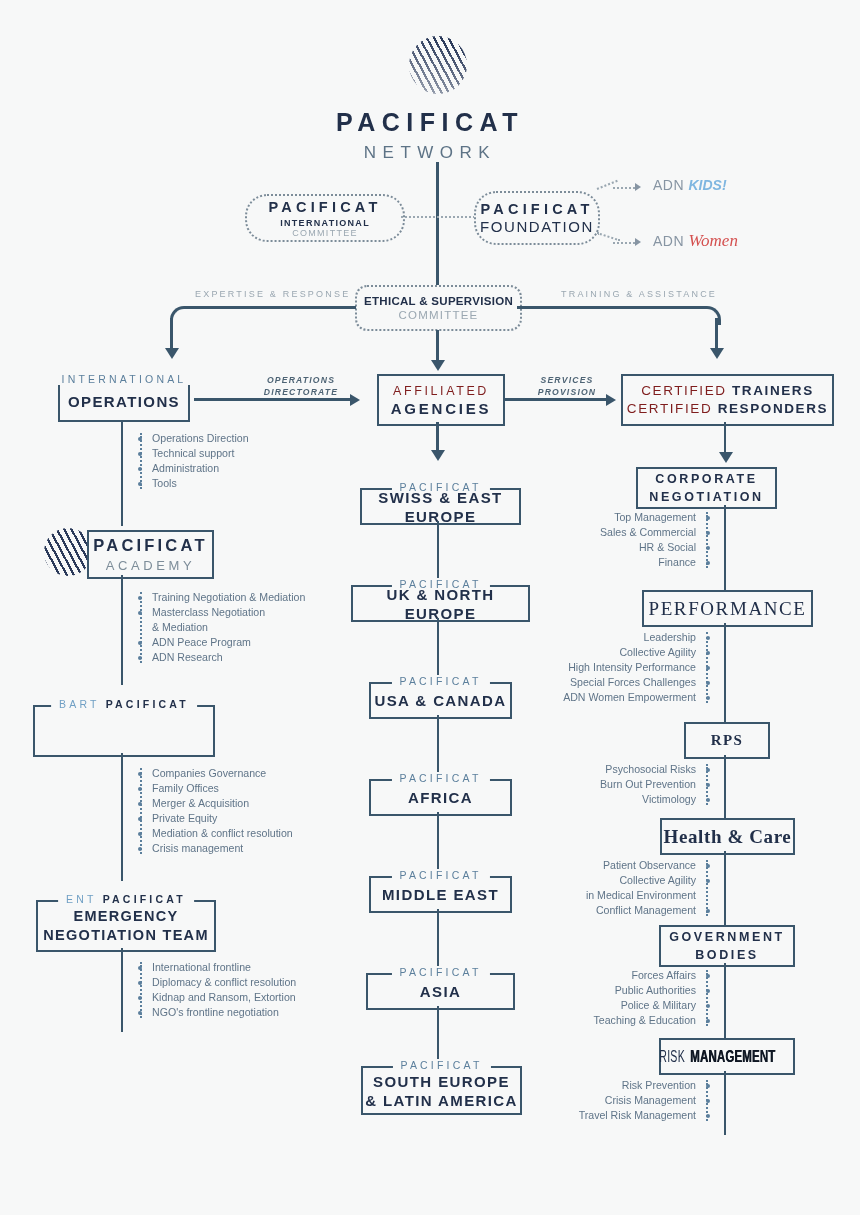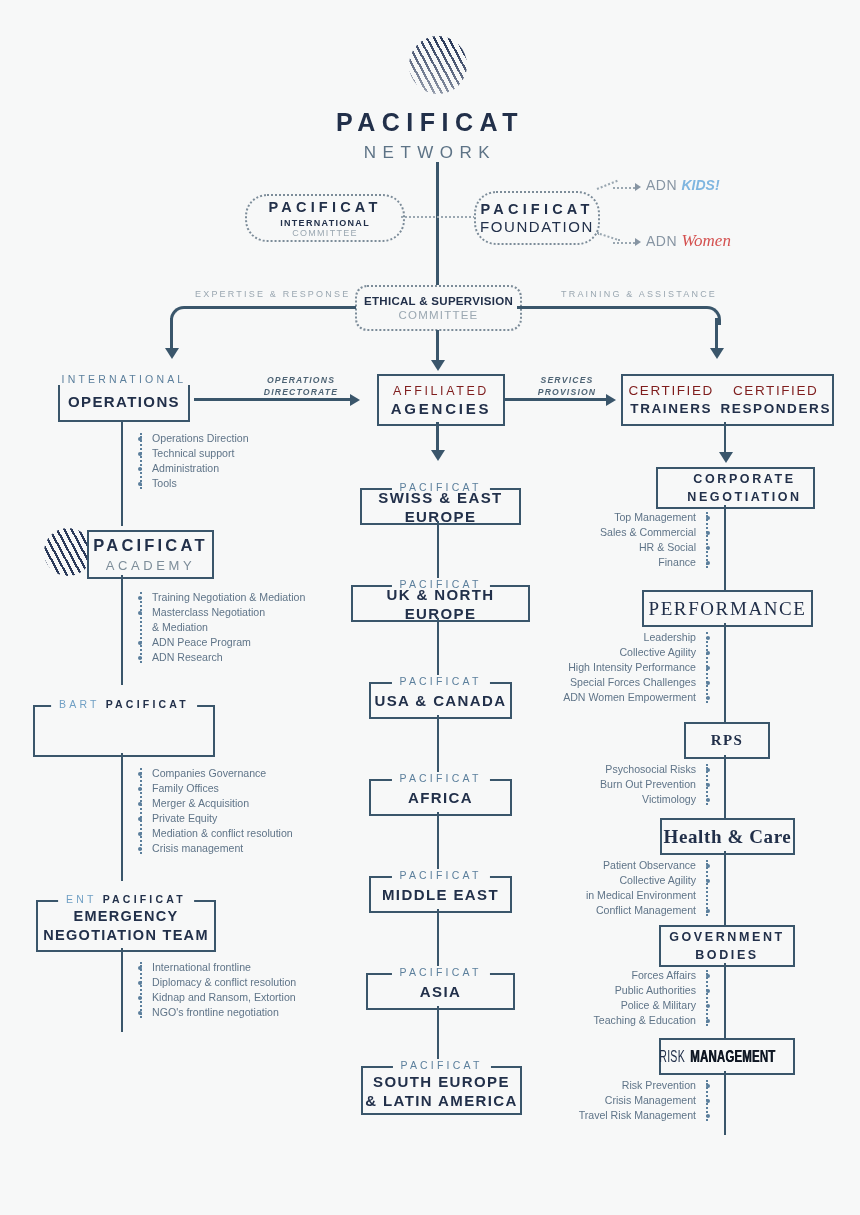--- a/index.html
+++ b/index.html
@@ -111,21 +111,21 @@
 
   
   .nbox .notch .lt{color:#6f9fc4;}
   .nbox .notch .dk{color:#22304a;font-weight:700;}
 
   
   .acad .k1{font-size:16.5px;font-weight:700;letter-spacing:3.2px;color:#22304a;}
   .acad .k2{font-size:13px;font-weight:400;letter-spacing:3.6px;color:#7d8d99;margin-top:3px;}
 
   
-  .adn{position:absolute;white-space:nowrap;font-size:14px;color:#8795a3;letter-spacing:.5px;}
+  .adn{position:absolute;white-space:nowrap;font-size:14px;color:#8795a3;letter-spacing:.5px;margin-left:7px;}
   .adn .kids{color:#7fb6e0;font-style:italic;font-weight:700;letter-spacing:0;}
   .adn .women{color:#d4504f;font-family:"Liberation Serif", serif;font-style:italic;
      font-size:17px;letter-spacing:0;}
   .adn-dot{position:absolute;border-top:2px dotted #9aa7b1;}
   .adn-arrow{position:absolute;width:0;height:0;
     border-top:4px solid transparent;border-bottom:4px solid transparent;
     border-left:6px solid #8795a3;}
 </style>
 </head>
 <body>
@@ -206,21 +206,21 @@
     <div class="body strong" style="font-size:15px;letter-spacing:2.8px;">AGENCIES</div>
   </div>
 
   <div class="caption-i" style="left:527px;top:374px;width:80px;">
     <span>SERVICES</span><br>
     <span>PROVISION</span>
   </div>
   <div class="hline" style="left:504px;top:398px;width:103px;"></div>
   <div class="arrow-right" style="left:606px;top:393.5px;"></div>
 
-  <div class="pbox two-tone" style="left:621px;top:374px;width:209px;height:48px;flex-direction:row;">
+  <div class="pbox two-tone" style="left:621px;top:374px;width:209px;height:48px;flex-direction:column;">
     <div style="font-size:13.5px;letter-spacing:1.6px;line-height:18px;">
       <span class="dim">CERTIFIED</span>
       <span class="strong">TRAINERS</span>
     </div>
     <div style="font-size:13.5px;letter-spacing:1.6px;line-height:18px;">
       <span class="dim">CERTIFIED</span>
       <span class="strong">RESPONDERS</span>
     </div>
   </div>
 
@@ -336,21 +336,21 @@
   <div class="nbox" style="left:361px;top:1066px;width:157px;height:45px;">
     <div class="notch">PACIFICAT</div>
     <div class="body">
       <span>SOUTH EUROPE</span><br><span>&amp; LATIN AMERICA</span>
     </div>
   </div>
 
   <div class="vline-thin" style="left:724px;top:422px;height:33px;"></div>
   <div class="arrow-down" style="left:718.5px;top:452px;"></div>
 
-  <div class="pbox" style="left:656px;top:467px;width:137px;height:38px;flex-direction:column;padding-left:18px;">
+  <div class="pbox" style="left:636px;top:467px;width:137px;height:38px;flex-direction:column;">
     <div class="body" style="font-size:12.5px;">CORPORATE</div>
     <div class="body" style="font-size:12.5px;">NEGOTIATION</div>
   </div>
   <div class="vline-thin" style="left:724px;top:505px;height:88px;"></div>
   <div class="blist right" style="right:152px;top:510px;">
     <div class="spine"></div>
     <ul>
       <li><span>Top Management</span><span class="dot" style="right:-14px;top:6px;"></span></li>
       <li><span>Sales &amp; Commercial</span><span class="dot" style="right:-14px;top:6px;"></span></li>
       <li><span>HR &amp; Social</span><span class="dot" style="right:-14px;top:6px;"></span></li>

